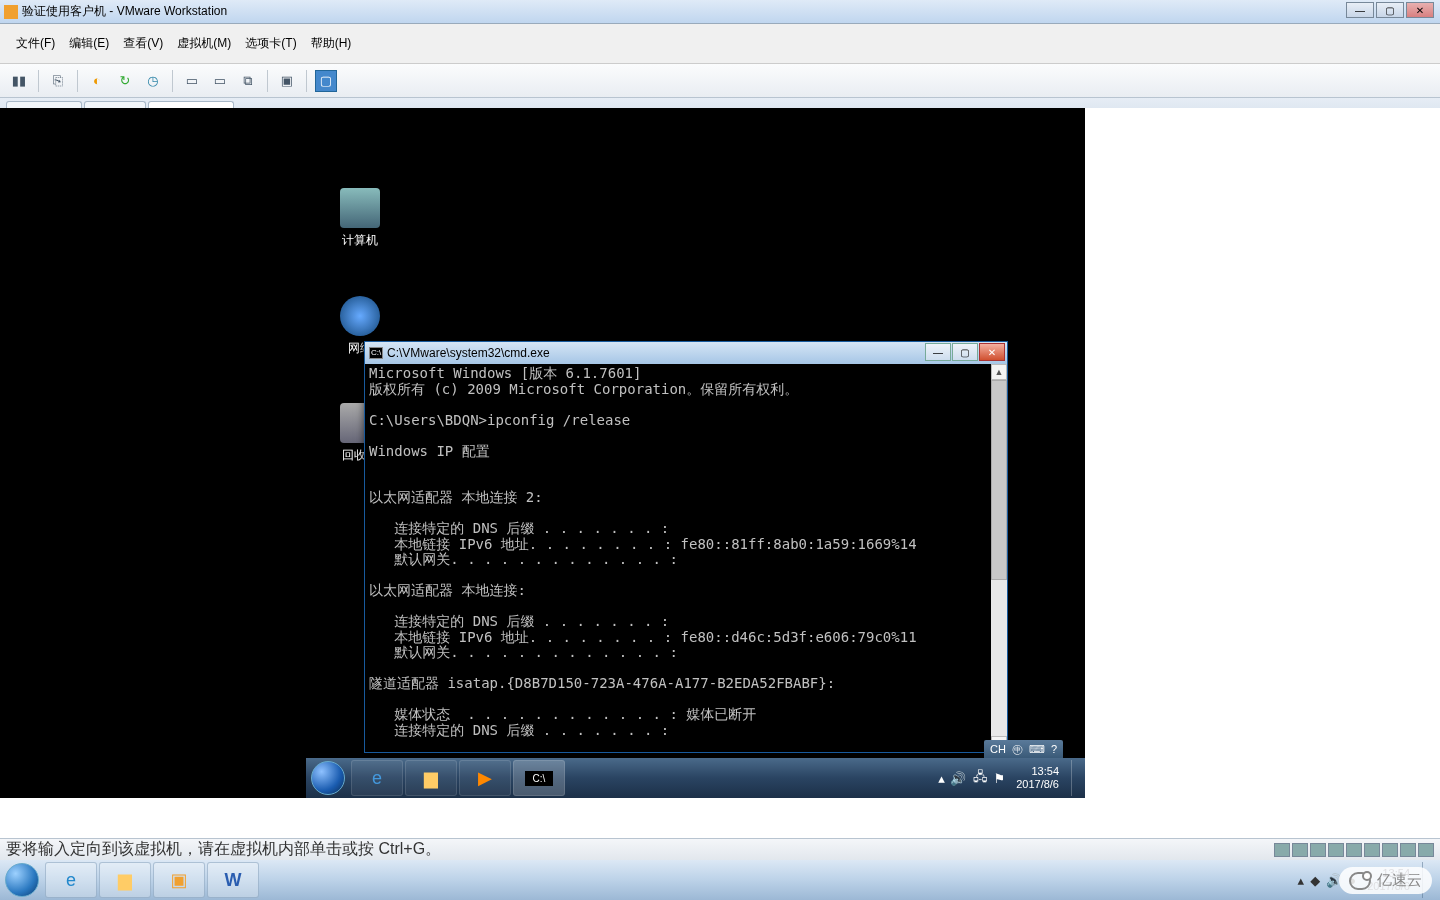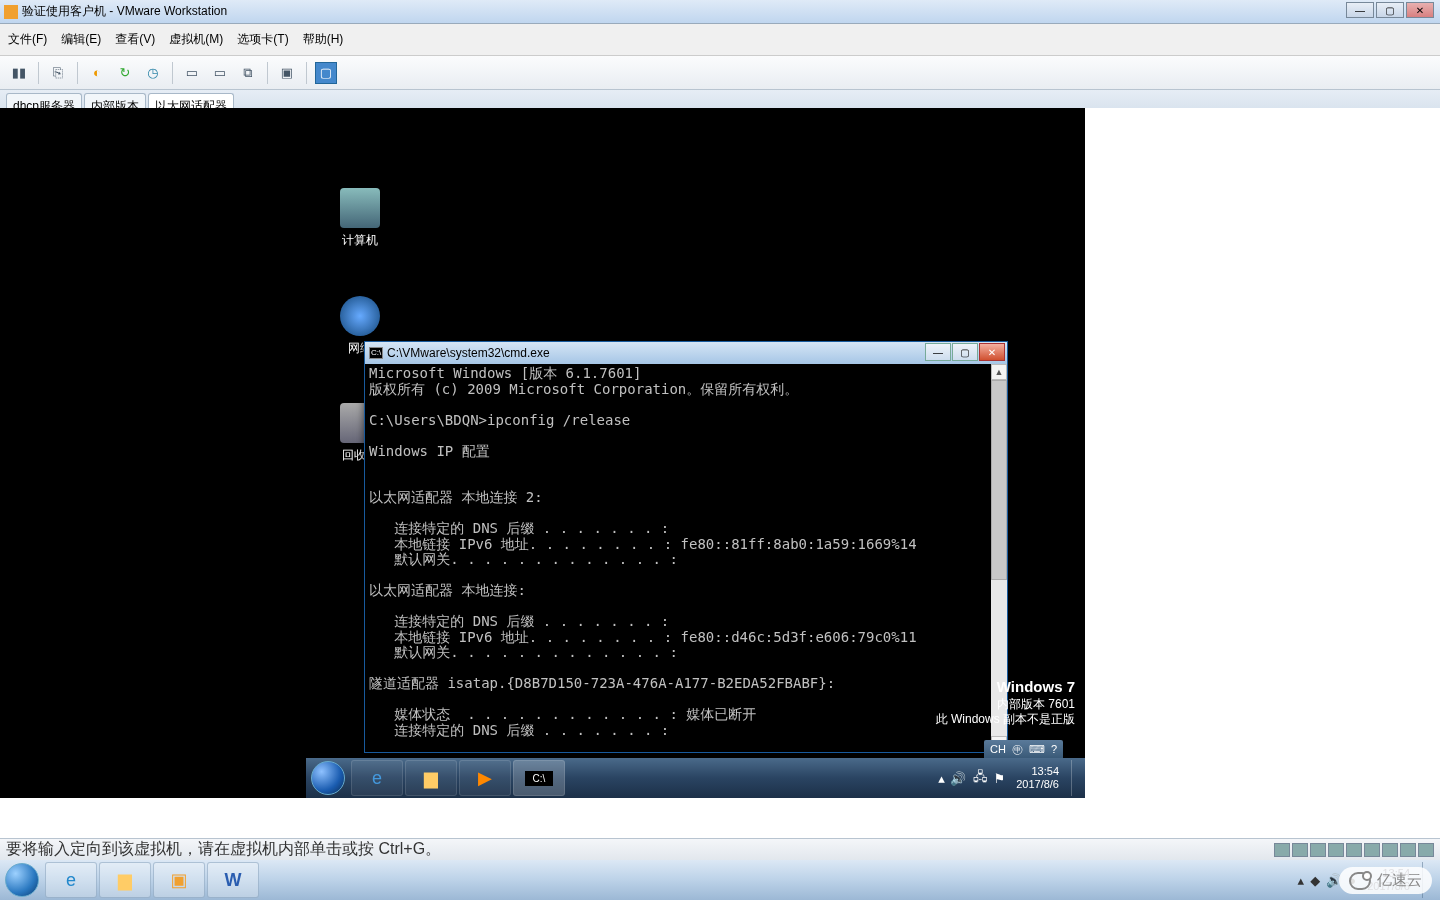--- a/index.html
+++ b/index.html
@@ -6,21 +6,21 @@
 body { width: 1440px; height: 900px; background: #fff; overflow: hidden; position: relative; }
 
 
 .host-titlebar { height: 24px; background: linear-gradient(#dfeaf7,#c0d6ef); border-bottom: 1px solid #9ab; display: flex; align-items: center; padding: 0 4px; font-size: 12px; }
 .host-titlebar .icon { width: 14px; height: 14px; background: #f0a030; margin-right: 4px; }
 .host-win-btns { position: absolute; right: 6px; top: 2px; display: flex; gap: 2px; }
 .host-win-btns div { width: 28px; height: 16px; background: linear-gradient(#e8eef6,#c8d6e8); border: 1px solid #789; display: flex; align-items: center; justify-content: center; font-size: 10px; }
 .host-win-btns .hx { background: linear-gradient(#e8b0b0,#d88080); }
 
 
-.vm-menubar { height: 32px; background: #f0f0f0; border-bottom: 1px solid #ccc; display: flex; align-items: center; padding-left: 8px; font-size: 12px; gap: 14px; }
+.vm-menubar { height: 40px; background: #f0f0f0; border-bottom: 1px solid #ccc; display: flex; align-items: center; padding-left: 16px; font-size: 12px; gap: 14px; }
 .vm-menubar span { cursor: default; }
 
 
 .vm-toolbar { height: 34px; background: linear-gradient(#fbfcfd,#e9edf2); border-bottom: 1px solid #b8c4d0; display: flex; align-items: center; padding-left: 8px; gap: 6px; }
 .vm-tool { width: 22px; height: 22px; border: 1px solid transparent; display: flex; align-items: center; justify-content: center; font-size: 13px; color: #456; }
 .vm-sep { width: 1px; height: 22px; background: #c0c8d0; margin: 0 2px; }
 
 
 .vm-tabs { height: 26px; background: linear-gradient(#e6edf5,#d5e0ec); border-bottom: 1px solid #a8b8c8; display: flex; align-items: flex-end; padding-left: 6px; gap: 2px; }
 .vm-tab { height: 22px; background: #f2f6fa; border: 1px solid #a8b8c8; border-bottom: none; border-radius: 3px 3px 0 0; padding: 0 6px; display: flex; align-items: center; font-size: 12px; gap: 4px; flex-direction: column; }
@@ -195,25 +195,20 @@
 
    媒体状态  . . . . . . . . . . . . : 媒体已断开
    连接特定的 DNS 后缀 . . . . . . . :</div>
     <div class="cmd-scroll">
       <div class="up">▲</div>
       <div class="thumb"></div>
       <div class="down">▼</div>
     </div>
   </div>
 
-  <div class="watermark">
-    <div style="font-weight:bold">Windows 7</div>
-    <div style="font-size:12px">内部版本 7601</div>
-    <div style="font-size:12px">此 Windows 副本不是正版</div>
-  </div>
 
   <div class="langbar">
     <span>CH</span>
     <span>㊥</span>
     <span>⌨</span>
     <span>?</span>
   </div>
 
   <div class="guest-tb">
     <div class="start-orb">

